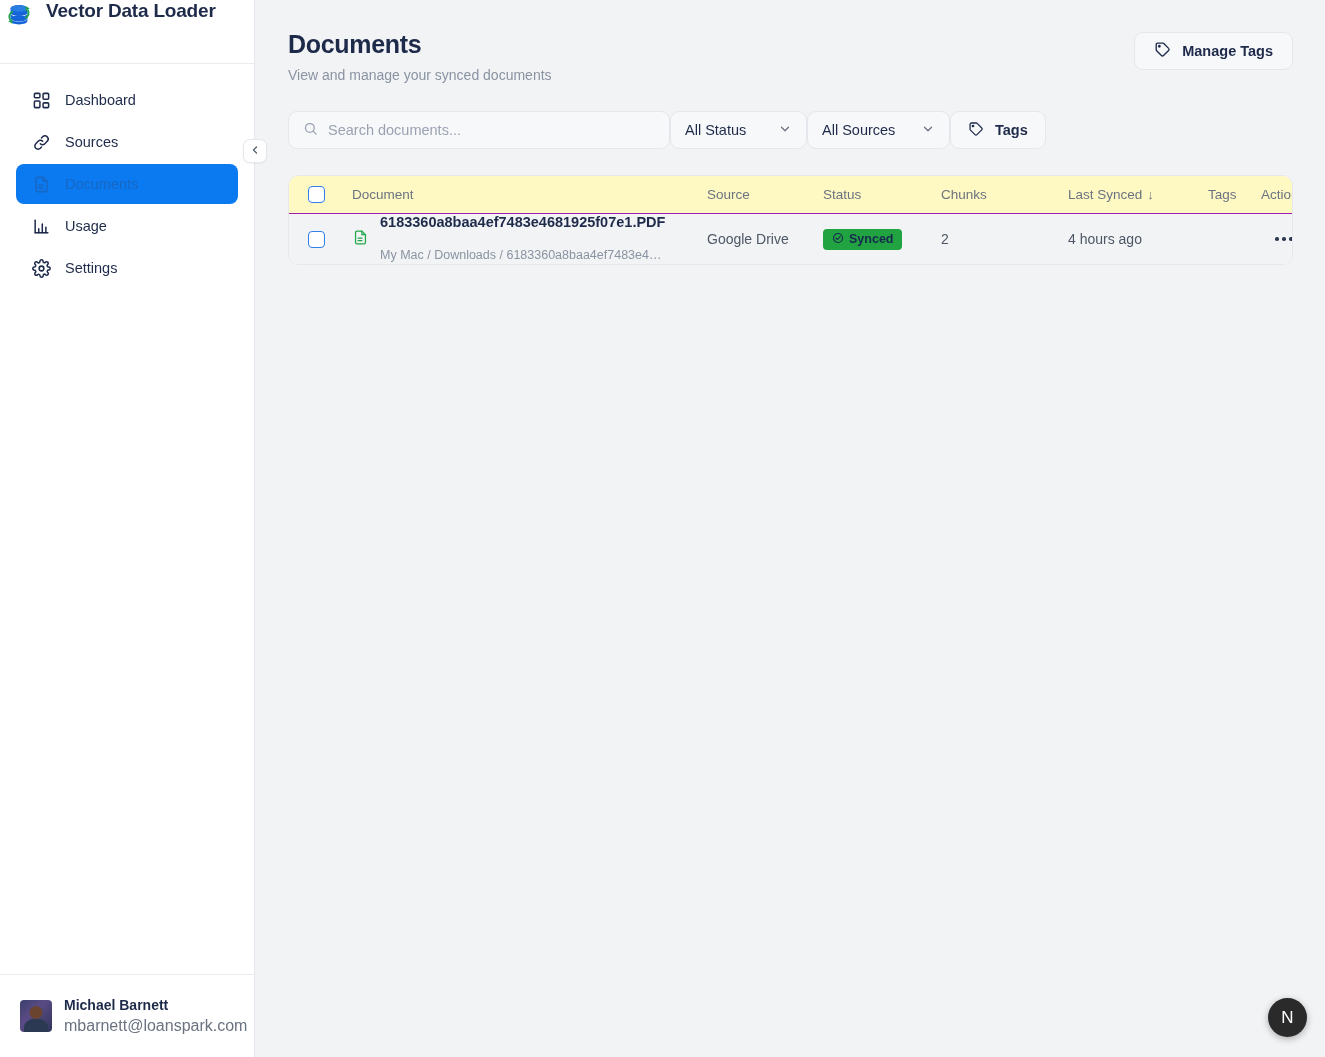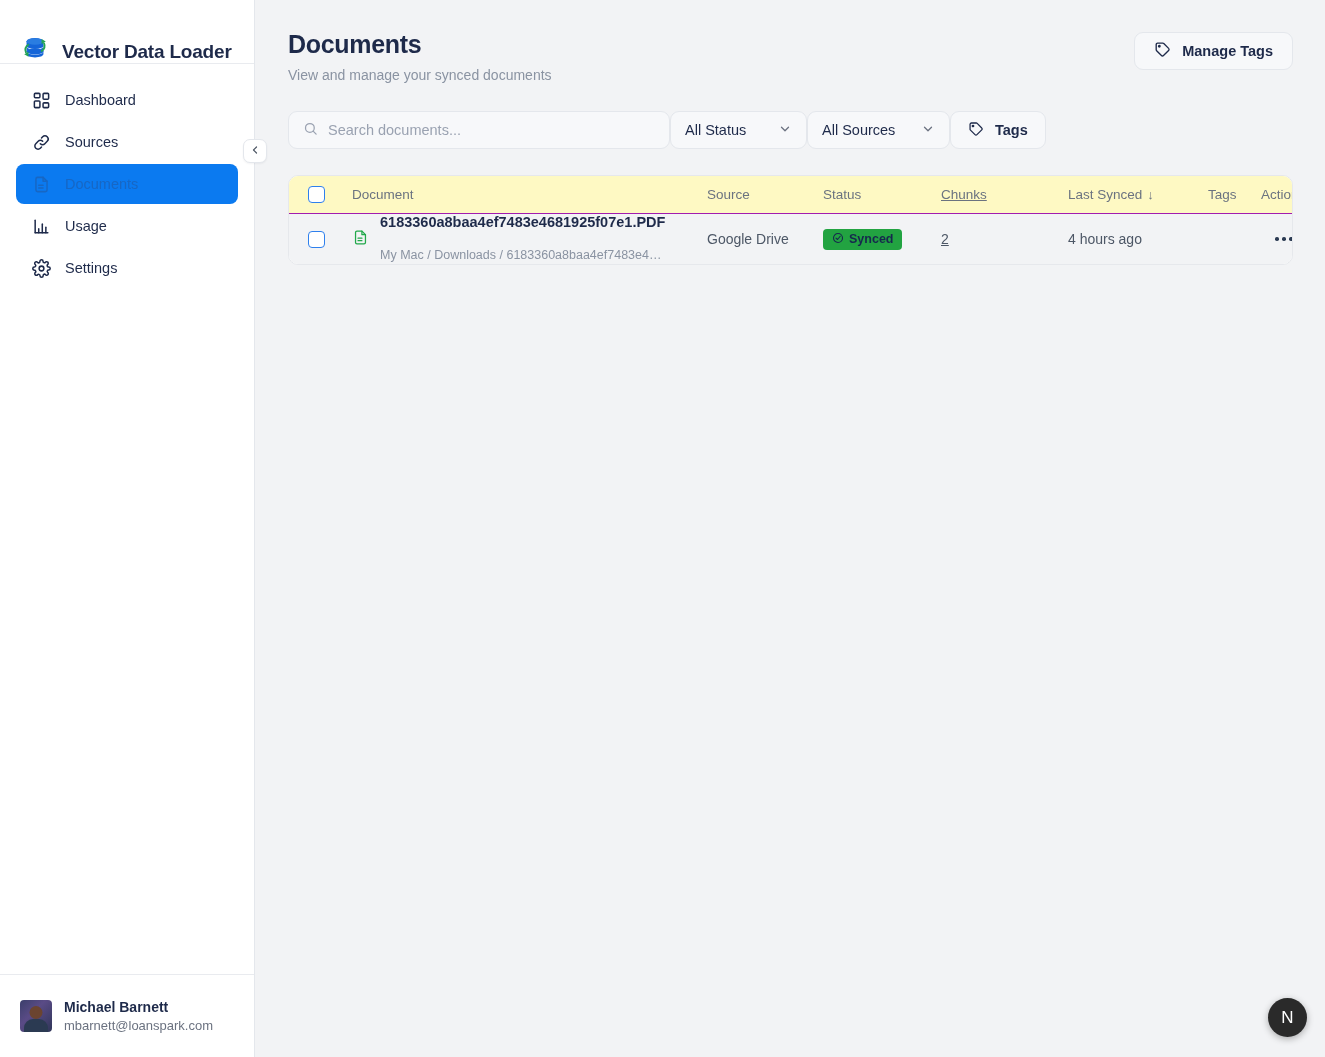--- a/index.html
+++ b/index.html
@@ -12,22 +12,22 @@
   .app { display: flex; width: 1325px; height: 1057px; position: relative; }
 
   
   .sidebar {
     width: 255px; height: 1057px; background: #ffffff;
     border-right: 1px solid #e4e7ec;
     display: flex; flex-direction: column; flex: 0 0 255px;
     position: relative;
   }
   .brand {
-    height: 64px; display: flex; align-items: flex-end; gap: 12px;
-    padding: 0 20px; border-bottom: 1px solid #e9ebef;
+    height: 64px; display: flex; align-items: flex-start; gap: 12px;
+    padding: 0 4px; border-bottom: 1px solid #e9ebef;
   }
   .brand-logo { width: 30px; height: 30px; flex: 0 0 30px; }
   .brand-title {
     font-size: 19px; font-weight: bold; color: #1e2a4a; letter-spacing: -0.2px;
   }
   .workspace {
     height: 63px; display: flex; align-items: center; gap: 11px;
     padding: 0 20px; border-bottom: 1px solid #e9ebef; cursor: pointer;
   }
   .workspace-icon { width: 19px; height: 19px; flex: 0 0 19px; }
@@ -61,21 +61,21 @@
   }
   .avatar .head {
     position: absolute; left: 50%; top: 6px; transform: translateX(-50%);
     width: 13px; height: 13px; border-radius: 50%; background: #6b4430;
   }
   .avatar .body {
     position: absolute; left: 50%; bottom: 0; transform: translateX(-50%);
     width: 24px; height: 13px; border-radius: 9px 9px 0 0; background: #2b3a52;
   }
   .user-name { font-size: 14px; font-weight: bold; color: #1e2a4a; line-height: 1.35; }
-  .user-email { font-size: 13px; color: #6b7280; line-height: 1.35; text-align: center; }
+  .user-email { font-size: 16px; color: #6b7280; line-height: 1.35; text-align: center; }
 
   .collapse-btn {
     position: absolute; left: 243px; top: 139px;
     width: 24px; height: 24px; border-radius: 7px;
     background: #ffffff; border: 1px solid #e4e7ec;
     display: flex; align-items: center; justify-content: center;
     cursor: pointer; z-index: 5; box-shadow: 0 1px 2px rgba(16,24,40,0.05);
   }
   .collapse-btn svg { width: 12px; height: 12px; color: #4b5563; }
 
@@ -130,21 +130,21 @@
   .trow { display: flex; align-items: center; }
   .thead {
     height: 38px; background: #fef9c3; border-bottom: 1px solid #a21caf;
     font-size: 13.5px; color: #6b7380;
   }
   .tbody-row { height: 50px; background: #f2f3f5; }
   .c-check { width: 63px; flex: 0 0 63px; display: flex; align-items: center; padding-left: 19px; }
   .c-doc   { width: 355px; flex: 0 0 355px; display: flex; align-items: center; gap: 11px; }
   .c-src   { width: 116px; flex: 0 0 116px; }
   .c-status{ width: 118px; flex: 0 0 118px; }
-  .c-chunks{ width: 79px; flex: 0 0 79px; text-decoration: underline; }
+  .c-chunks{ width: 79px; flex: 0 0 79px; }
   .c-sync  { width: 140px; flex: 0 0 140px; display: flex; align-items: center; gap: 5px; margin-left: 48px; }
   .c-tags  { width: 53px; flex: 0 0 53px; }
   .c-act   { flex: 1; }
 
   .checkbox {
     width: 17px; height: 17px; border: 1.6px solid #2f80ed; border-radius: 4px;
     background: #ffffff; cursor: pointer;
   }
   .file-icon { width: 17px; height: 20px; flex: 0 0 17px; color: #21a84a; }
   .doc-name { font-size: 14.5px; font-weight: bold; color: #1e2a4a; line-height: 1.3; }

